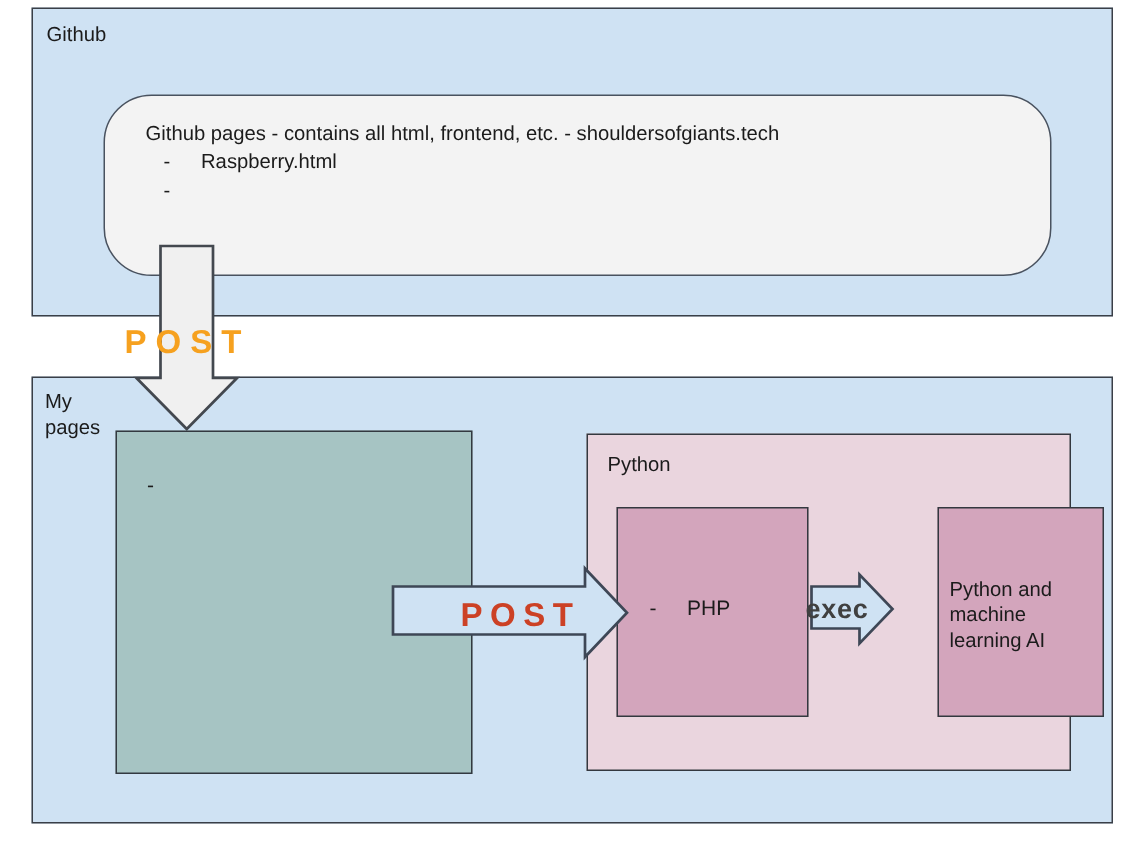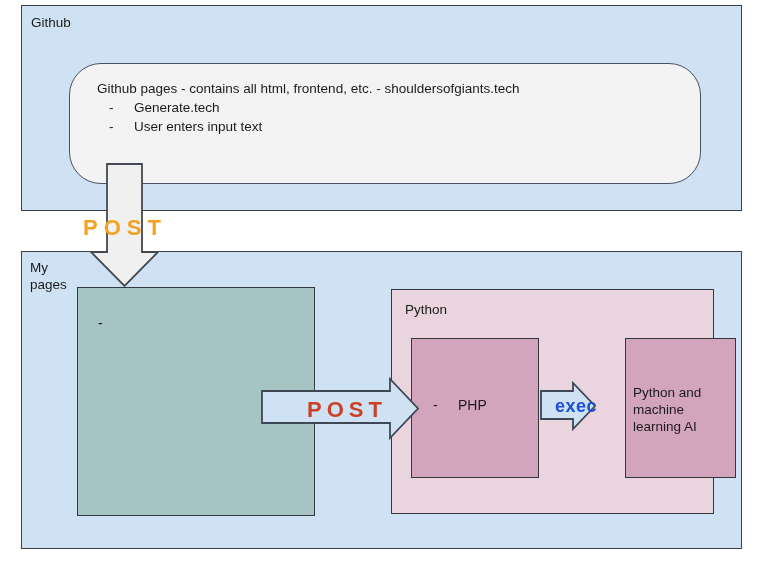--- a/index.html
+++ b/index.html
@@ -38,41 +38,40 @@
   #php-line .dash{width:25px;flex:0 0 25px;}
 
   #python-box{left:625px;top:338px;width:111px;height:140px;}
   #python-label{position:absolute;left:7px;top:45px;width:96px;font-size:13.5px;line-height:17px;}
 
   #arrow-layer{position:absolute;left:0;top:0;width:764px;height:573px;pointer-events:none;}
 
   .arrow-label{position:absolute;font-weight:bold;letter-spacing:5px;font-size:22px;}
   #post-down-label{left:64px;top:215px;width:122px;text-align:center;color:#f6a11f;letter-spacing:6px;}
   #post-right-label{left:285px;top:397px;width:124px;text-align:center;color:#cc4125;}
-  #exec-label{left:537px;top:396px;width:60px;text-align:right;color:#1d4ed8;
+  #exec-label{left:537px;top:396px;width:60px;text-align:left;color:#404040;
               font-size:18px;letter-spacing:0.5px;}
 </style>
 </head>
 <body>
 
 <div id="canvas">
 
   <div class="box blue-box" id="github-box">
     <div class="section-label" id="github-label">Github</div>
 
     <div class="box" id="pages-box" style="left:47px;top:57px;">
       <div id="pages-title">Github pages - contains all html, frontend, etc. - shouldersofgiants.tech</div>
       <div class="bullet-list">
         <div class="bullet">
           <span class="dash">-</span>
-          <span>Generate.tech</span>
+          <span>Raspberry.html</span>
         </div>
         <div class="bullet">
           <span class="dash">-</span>
-          <span>User enters input text</span>
         </div>
       </div>
     </div>
   </div>
 
   <div class="box blue-box" id="my-house-box">
     <div class="section-label" id="my-house-label">My pages</div>
   </div>
 
   <div class="box" id="raspberry-box">

